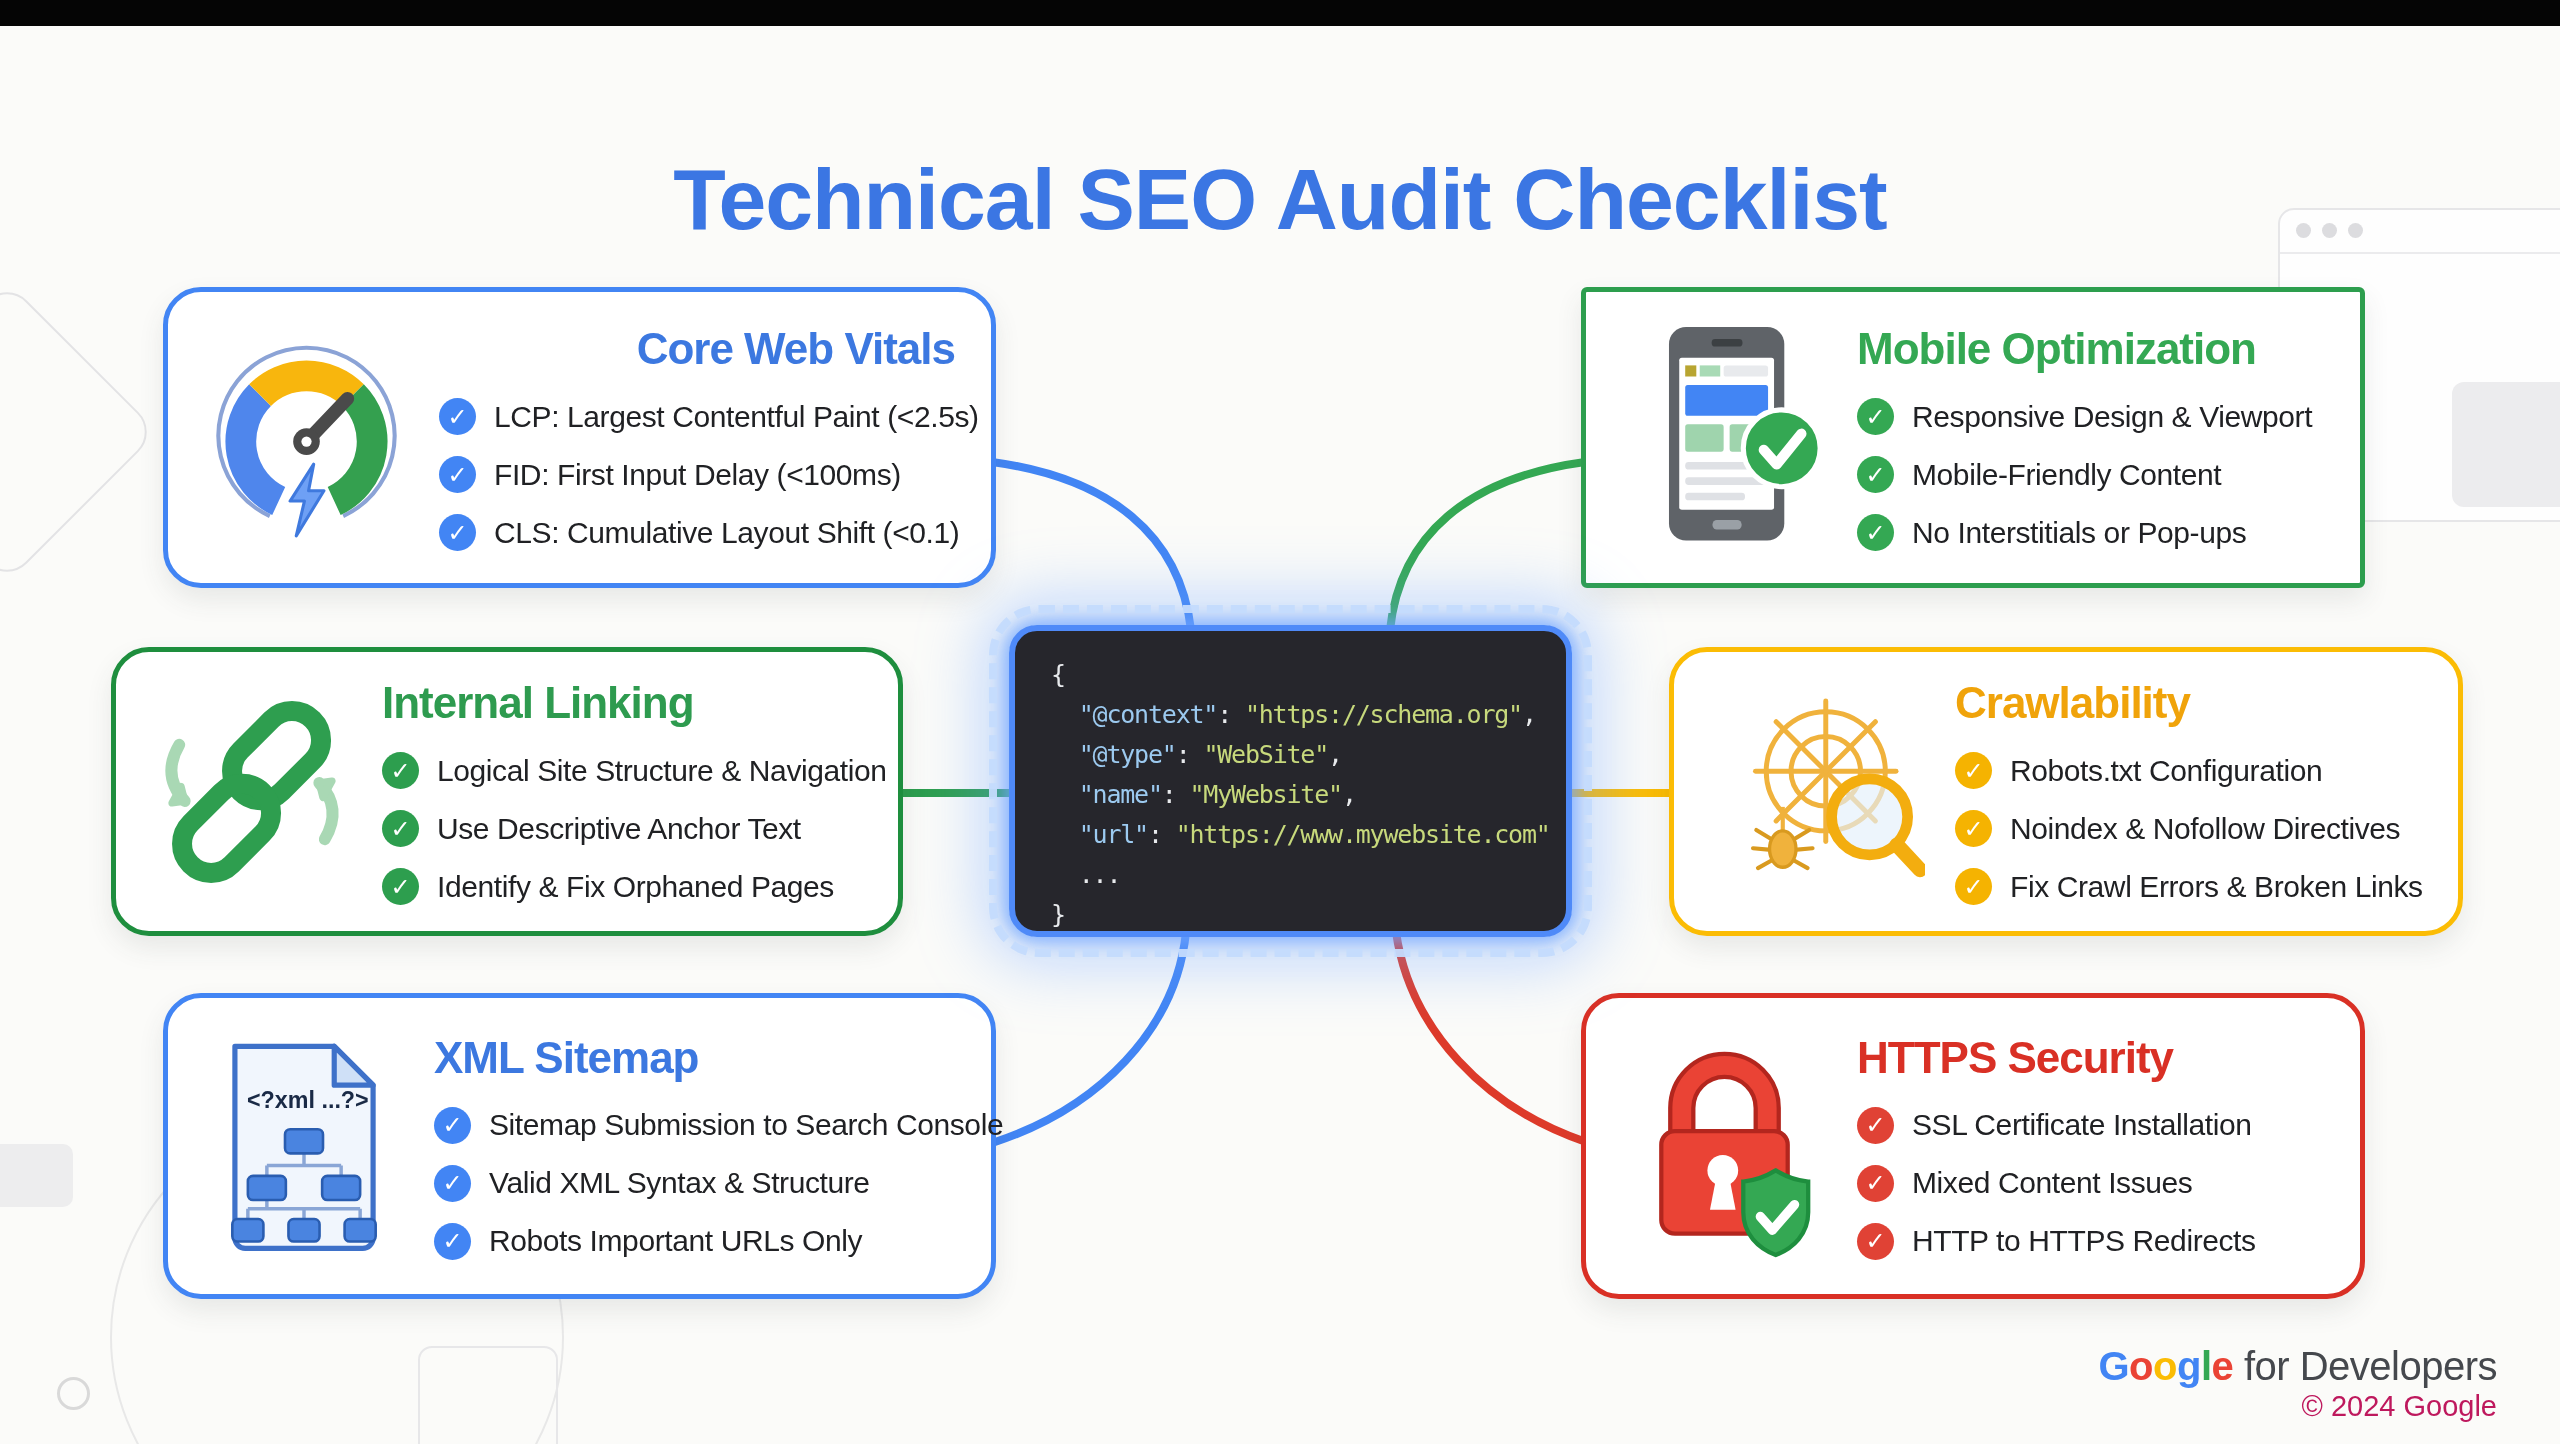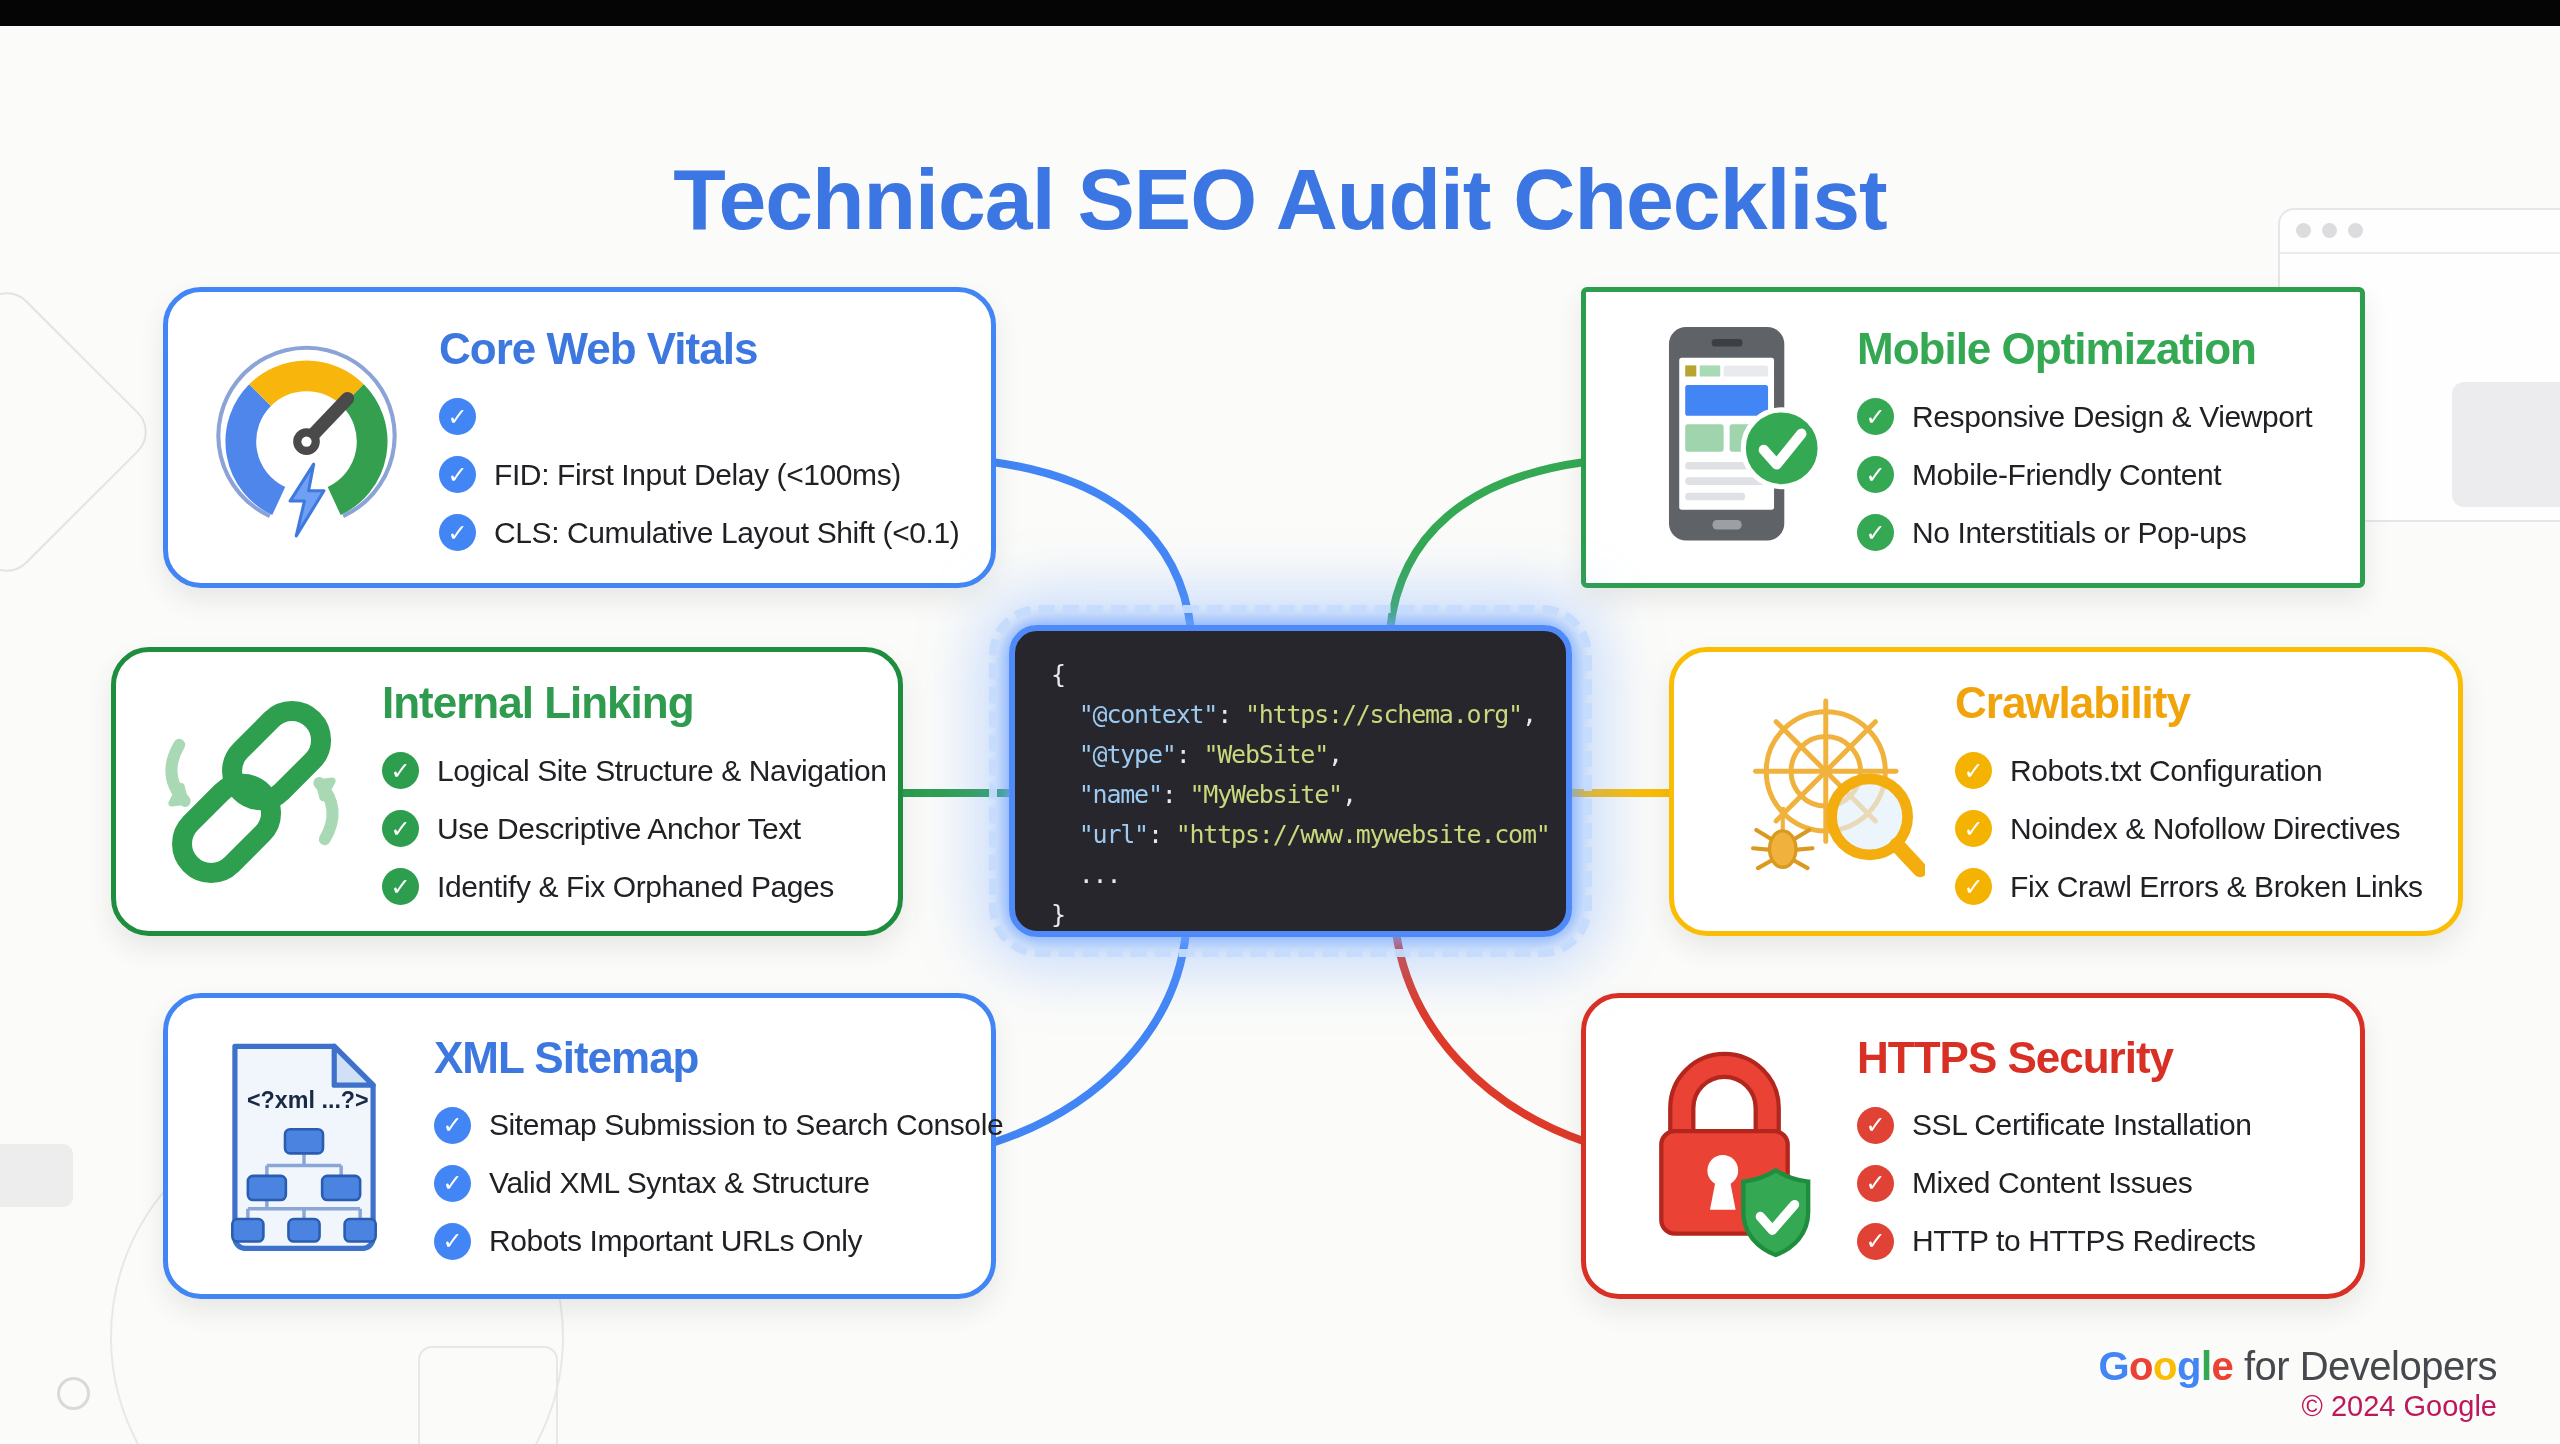--- a/index.html
+++ b/index.html
@@ -100,38 +100,39 @@
 
   <svg class="connectors" width="2560" height="1444" viewBox="0 0 2560 1444">
     <path d="M 992 462 C 1110 478 1180 535 1191 630" fill="none" stroke="#4285f4" stroke-width="8" stroke-linecap="round"></path>
     <path d="M 1585 462 C 1468 478 1400 535 1390 630" fill="none" stroke="#34a853" stroke-width="8" stroke-linecap="round"></path>
     <path d="M 898 793 L 1014 793" fill="none" stroke="#2d9e4e" stroke-width="8" stroke-linecap="round"></path>
     <path d="M 1568 793 L 1674 793" fill="none" stroke="#fbbc04" stroke-width="8" stroke-linecap="round"></path>
     <path d="M 1186 932 C 1176 1030 1098 1108 995 1142" fill="none" stroke="#4285f4" stroke-width="8" stroke-linecap="round"></path>
     <path d="M 1396 932 C 1410 1030 1486 1108 1586 1142" fill="none" stroke="#dd3a2a" stroke-width="8" stroke-linecap="round"></path>
   </svg>
 
-  <section class="card" id="card-cwv" style="border-color: rgb(66, 133, 244);">
+  <section class="card" id="card-cwv" style="border-color: rgb(66, 133, 244); text-align: right;">
     <div class="card-icon">
       <svg width="205" height="205" viewBox="0 0 200 200">
         <path d="M64.2 176.6 A86 86 0 1 1 135.8 176.6" fill="none" stroke="#8ba3d6" stroke-width="4"></path>
         <path d="M72.9 162 A64 64 0 0 1 54.7 58.7" fill="none" stroke="#4f86ec" stroke-width="30"></path>
         <path d="M54.7 58.7 A64 64 0 0 1 145.3 58.7" fill="none" stroke="#f8b60d" stroke-width="30"></path>
         <path d="M145.3 58.7 A64 64 0 0 1 127.0 162.0" fill="none" stroke="#34a04f" stroke-width="30"></path>
         <line x1="100" y1="104" x2="140" y2="62" stroke="#4a4a4a" stroke-width="13" stroke-linecap="round"></line>
         <circle cx="100" cy="104" r="13" fill="#4a4a4a"></circle>
         <circle cx="100" cy="104" r="5" fill="#ffffff"></circle>
         <path d="M107 126 L84 162 L98 162 L90 196 L117 152 L102 152 Z" fill="#6ea0f5" stroke="#3f79de" stroke-width="3" stroke-linejoin="round"></path>
       </svg>
     </div>
     <div class="card-body">
       <h2 class="card-title" style="color: rgb(60, 120, 224);">Core Web Vitals</h2>
       <ul class="card-checklist">
           <li class="check-item">
             <span class="check-badge" style="background: rgb(66, 133, 244);">✓</span>
+            <span class="check-text">LCP: Largest Contentful Paint (&lt;2.5s)</span>
           </li>
           <li class="check-item">
             <span class="check-badge" style="background: rgb(66, 133, 244);">✓</span>
             <span class="check-text">FID: First Input Delay (&lt;100ms)</span>
           </li>
           <li class="check-item">
             <span class="check-badge" style="background: rgb(66, 133, 244);">✓</span>
             <span class="check-text">CLS: Cumulative Layout Shift (&lt;0.1)</span>
           </li>
         </ul>

